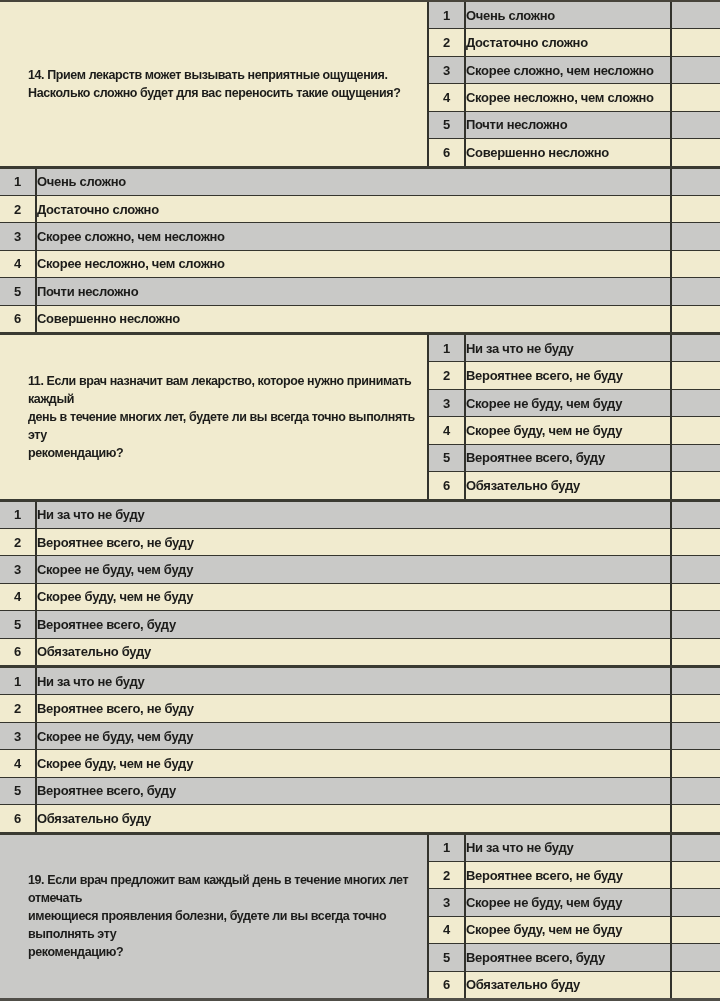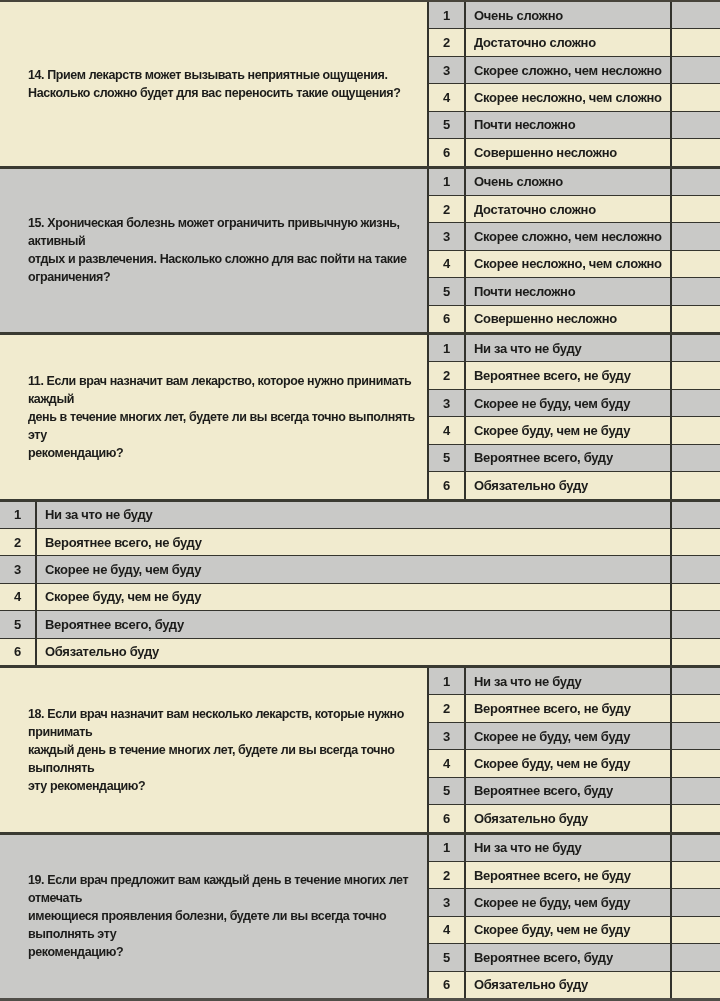--- a/index.html
+++ b/index.html
@@ -68,21 +68,20 @@
   .num {
     flex: 0 0 37px;
     width: 37px;
     border-right: 2px solid #32322c;
     justify-content: center;
     font-size: 13px;
   }
   .ans {
     flex: 1 1 auto;
     border-right: 2px solid #32322c;
-    padding-left: 8px;
     font-size: 13px;
     letter-spacing: -0.3px;
     white-space: nowrap;
     overflow: hidden;
     text-align: center;
   }
   .mark {
     flex: 0 0 48px;
     width: 48px;
   }
@@ -125,25 +124,20 @@
       </div>
       <div class="row">
         <div class="cell num">6</div>
         <div class="cell ans">Совершенно несложно</div>
         <div class="cell mark"></div>
       </div>
     </div>
   </section>
 
   <section class="block">
-    <div class="qcell">
-      <p class="qtext">15. Хроническая болезнь может ограничить привычную жизнь, активный
-отдых и развлечения. Насколько сложно для вас пойти на такие
-ограничения?</p>
-    </div>
     <div class="opts">
       <div class="row">
         <div class="cell num">1</div>
         <div class="cell ans">Очень сложно</div>
         <div class="cell mark"></div>
       </div>
       <div class="row">
         <div class="cell num">2</div>
         <div class="cell ans">Достаточно сложно</div>
         <div class="cell mark"></div>
@@ -240,25 +234,20 @@
       </div>
       <div class="row">
         <div class="cell num">6</div>
         <div class="cell ans">Обязательно буду</div>
         <div class="cell mark"></div>
       </div>
     </div>
   </section>
 
   <section class="block">
-    <div class="qcell">
-      <p class="qtext">18. Если врач назначит вам несколько лекарств, которые нужно принимать
-каждый день в течение многих лет, будете ли вы всегда точно выполнять
-эту рекомендацию?</p>
-    </div>
     <div class="opts">
       <div class="row">
         <div class="cell num">1</div>
         <div class="cell ans">Ни за что не буду</div>
         <div class="cell mark"></div>
       </div>
       <div class="row">
         <div class="cell num">2</div>
         <div class="cell ans">Вероятнее всего, не буду</div>
         <div class="cell mark"></div>

